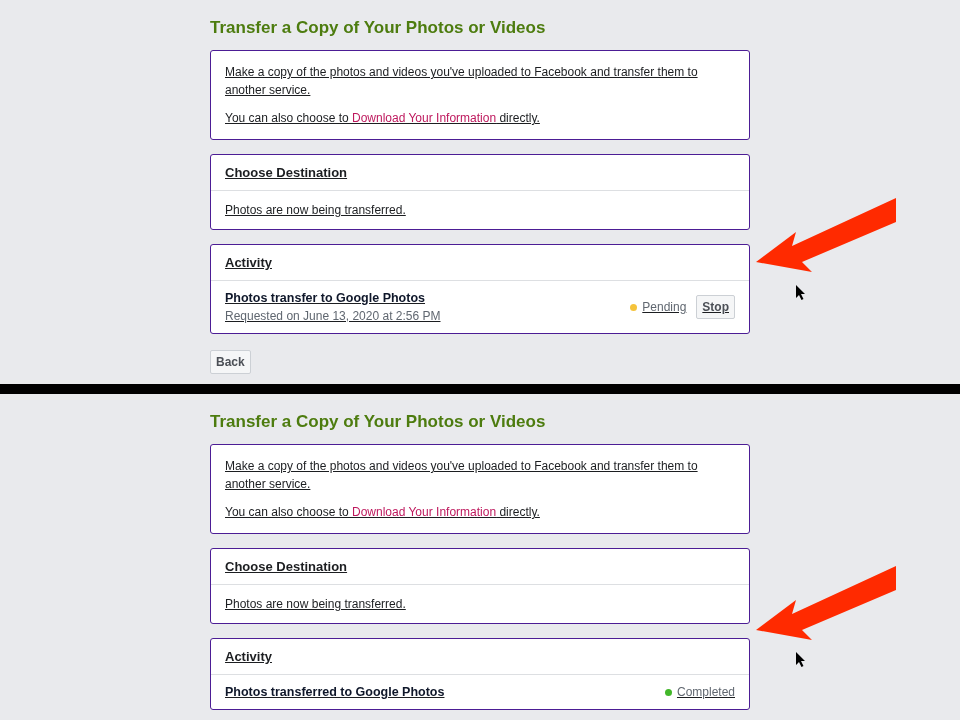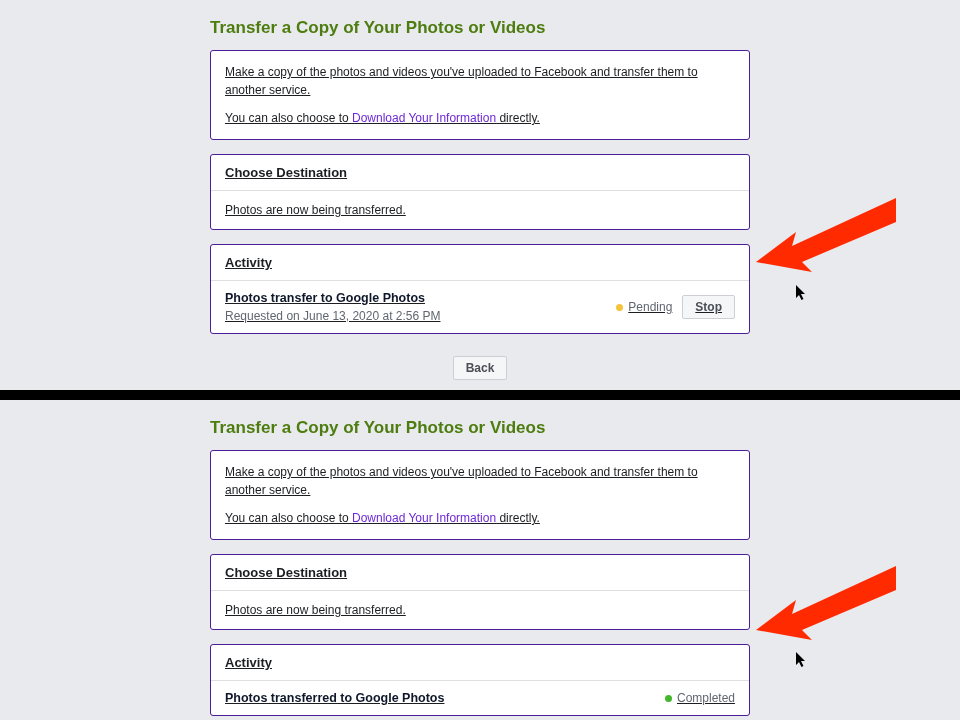--- a/index.html
+++ b/index.html
@@ -35,21 +35,21 @@
     }
     .card-pad {
       padding: 12px 14px;
     }
     .intro-text {
       font-size: 12px;
       color: #1c1e21;
       line-height: 1.5;
     }
     .intro-text + .intro-text { margin-top: 10px; }
-    .link { color: #6d28d9; text-decoration: none; cursor: pointer; }
+    .link { color: #be185d; text-decoration: none; cursor: pointer; }
     .section-header {
       font-weight: 700;
       font-size: 13px;
       padding: 10px 14px;
       border-bottom: 1px solid #dddfe2;
     }
     .section-body {
       padding: 12px 14px;
       font-size: 12px;
     }
@@ -88,27 +88,27 @@
     }
     .dot-pending { background: #f5c33b; }
     .dot-completed { background: #42b72a; }
     .btn {
       background: #f5f6f7;
       border: 1px solid #ccd0d5;
       border-radius: 2px;
       font-size: 12px;
       font-weight: 600;
       color: #4b4f56;
-      padding: 4px 12px;
+      padding: 4px 5px;
       cursor: pointer;
     }
     .footer {
       display: flex;
-      justify-content: center;
-      margin-top: 22px;
+      justify-content: flex-start;
+      margin-top: 16px;
     }
     .divider-bar {
       background: #000;
       height: 10px;
       width: 100%;
     }
     
     .arrow {
       position: absolute;
       pointer-events: none;

